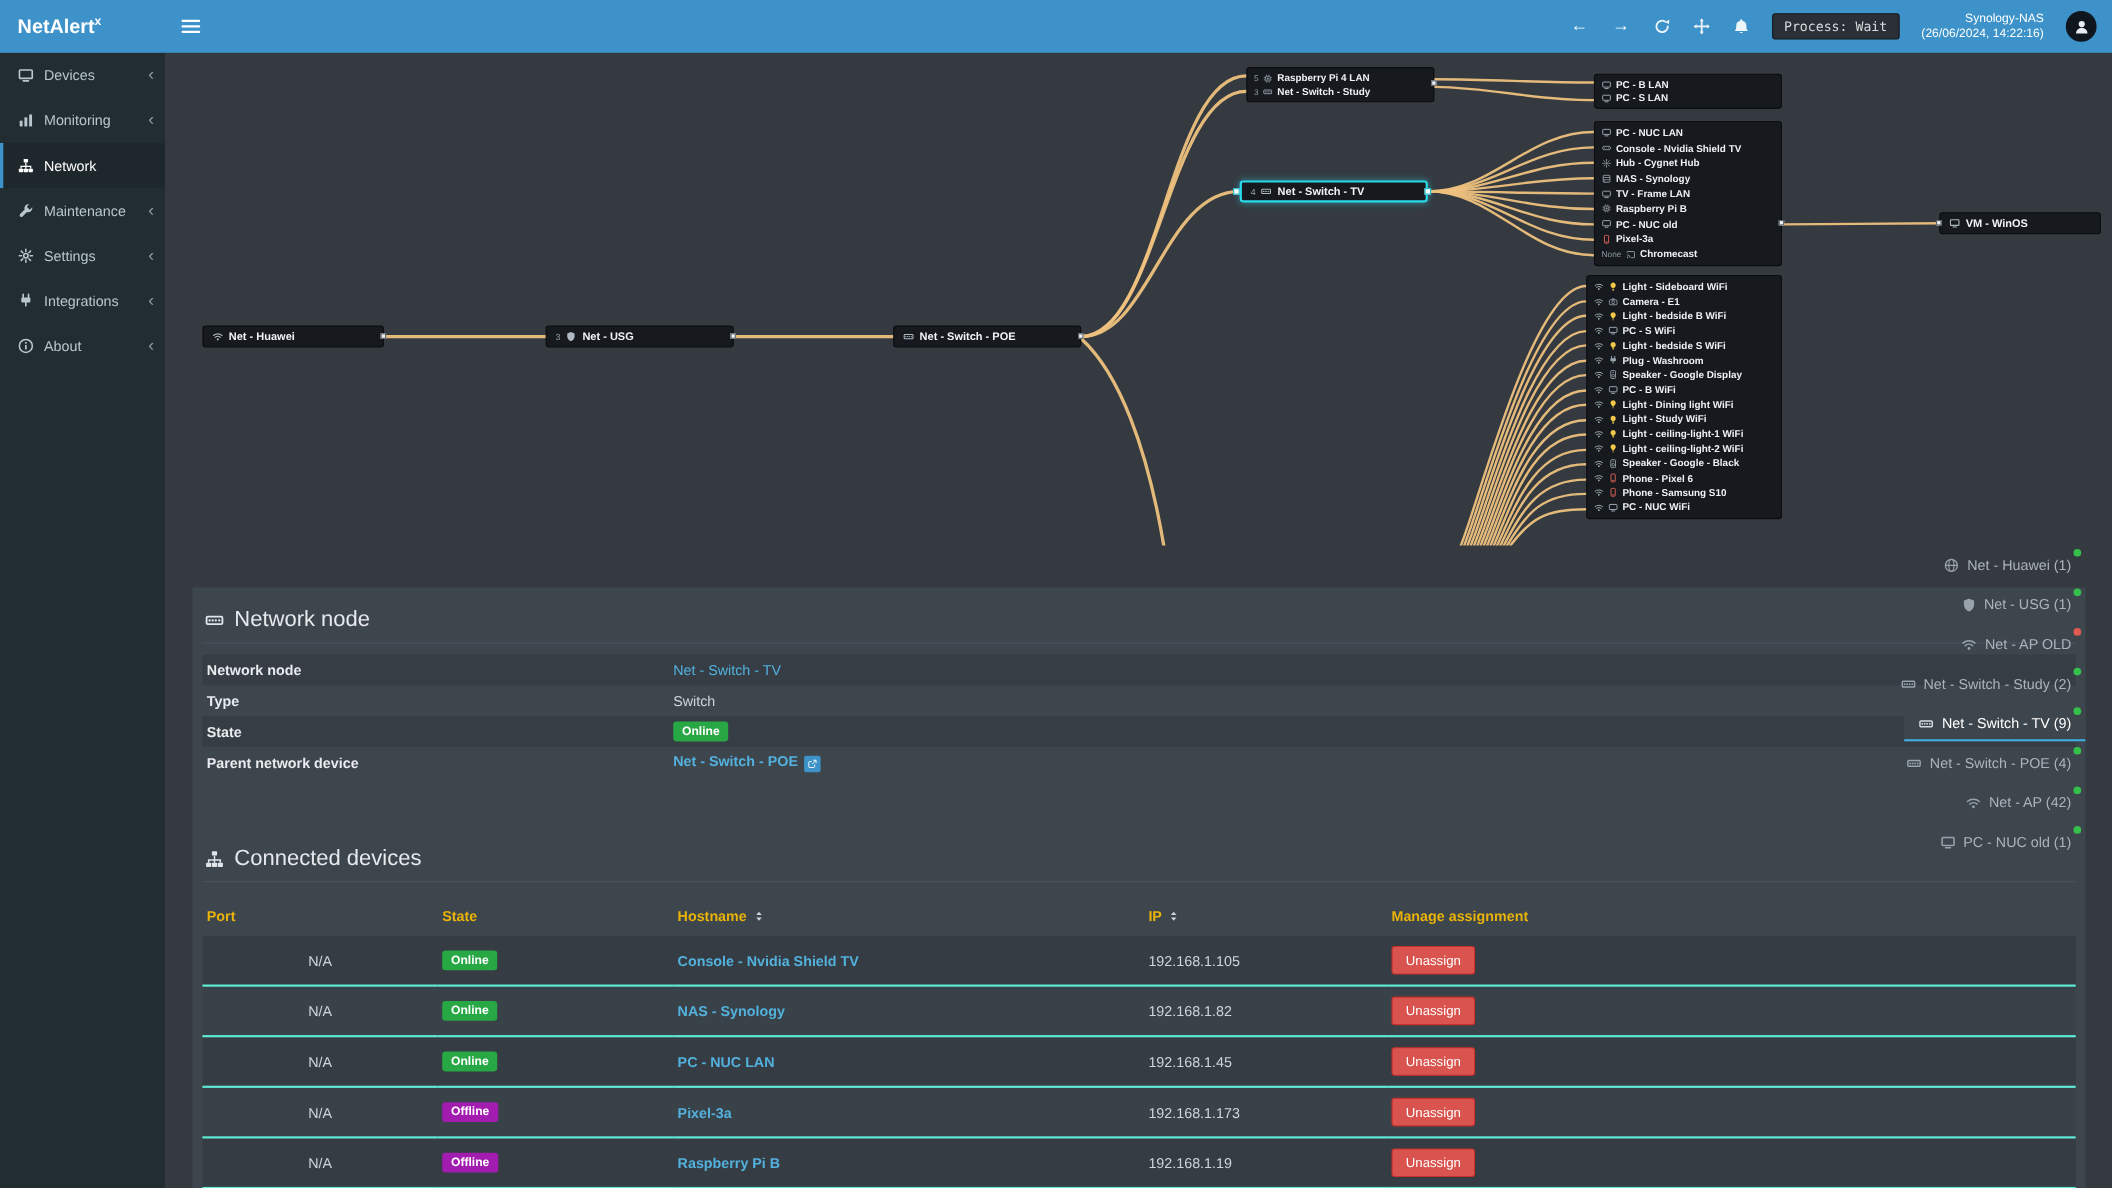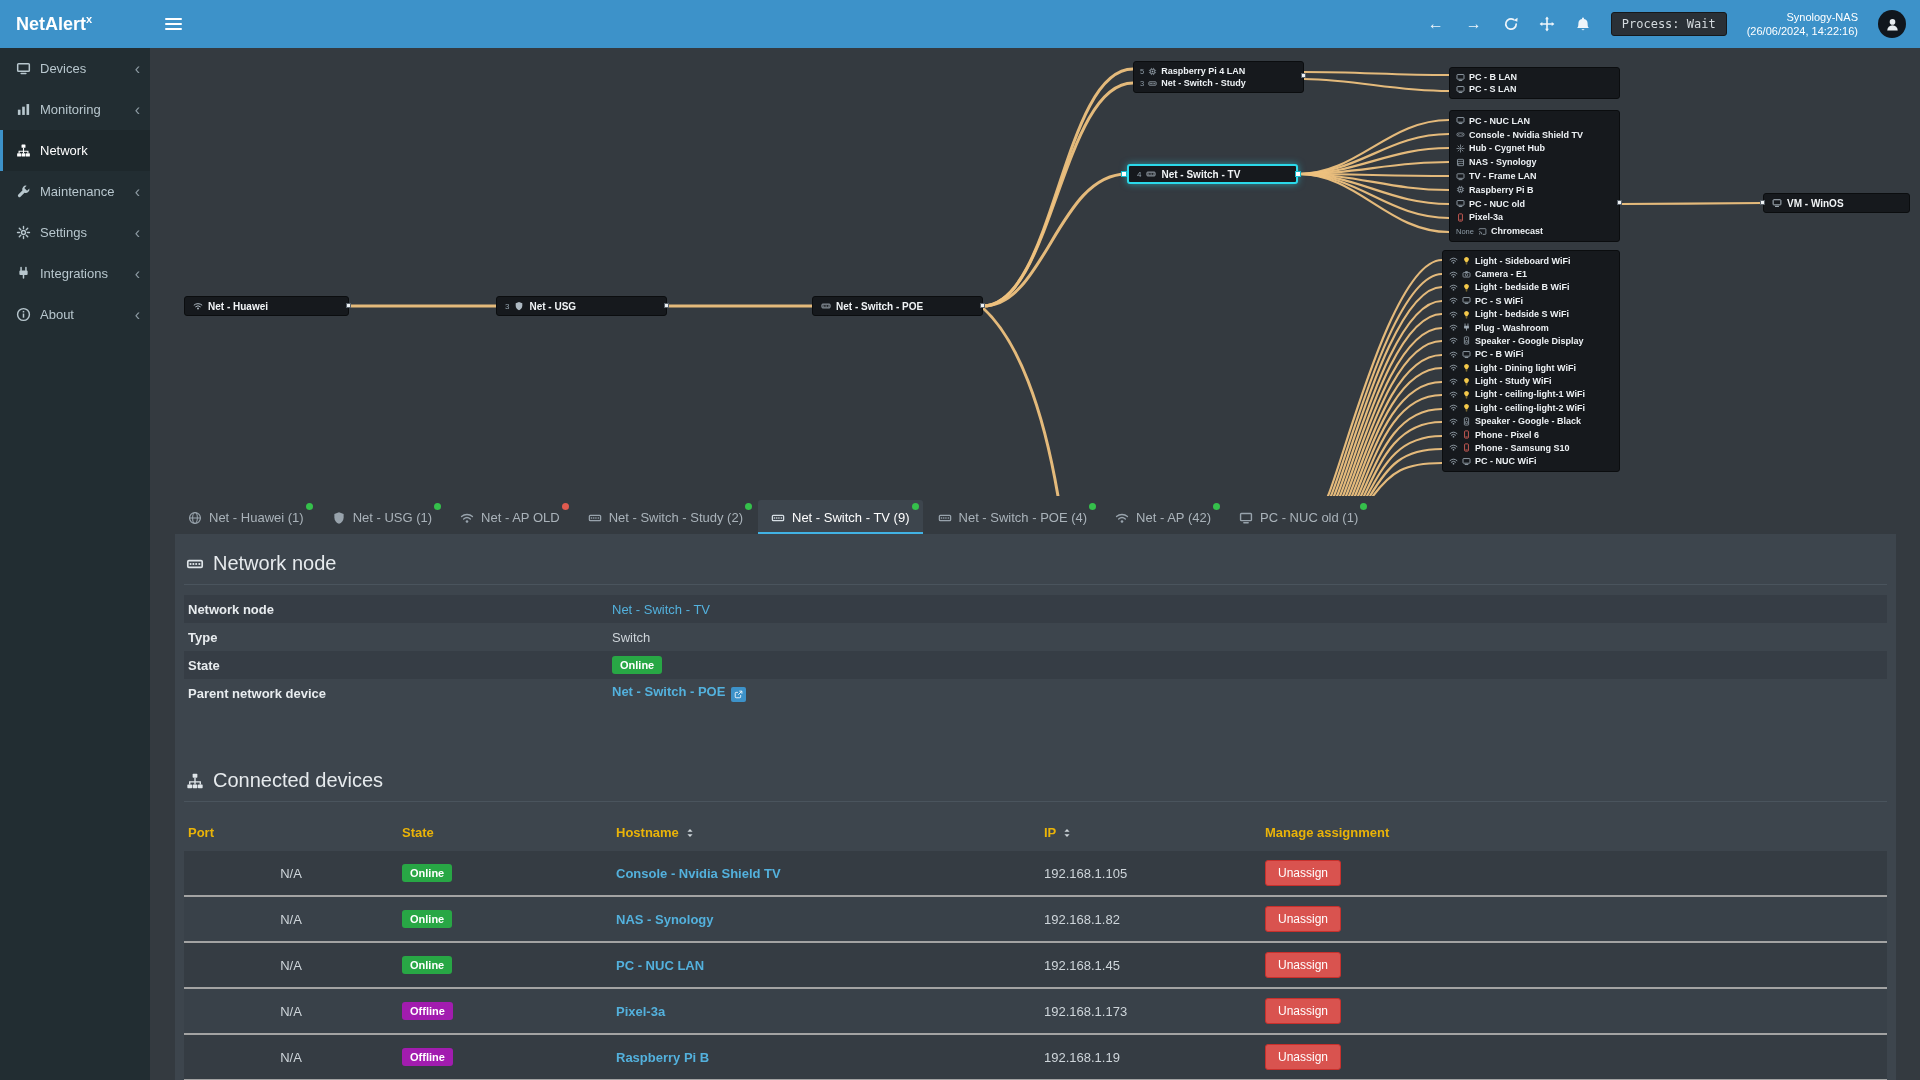--- a/index.html
+++ b/index.html
@@ -48,21 +48,21 @@
   .drow .port { font-size:7.5px; color:#8e9ca7; font-weight:normal; }
   .drow .port:empty { display:none; }
   .drow svg.c-bulb { color:#f3c84a; }
   .drow svg.c-phone { color:#e2655c; }
 
   .psq { position:absolute; z-index:5; width:5px; height:5px; background:#edf1f4; border:1px solid #596169; }
   .handle { position:absolute; z-index:6; width:6px; height:6px; background:#fff; border:1px solid #18b9cc; }
 
   
   .card { margin:0 24px 0 25px; }
-  .tabs { display:flex; align-items:flex-end; height:38px; gap:2px; }
+  .tabs { display:flex; align-items:flex-end; height:38px; gap:2px;flex-direction:column; }
   .tab { position:relative; display:flex; align-items:center; gap:7px; padding:10px 13px 9px; font-size:13px; color:#aab3ba; cursor:pointer; border-radius:3px 3px 0 0; white-space:nowrap; }
   .tab svg { width:14px; height:14px; color:#98a3ac; }
   .tab .dot { position:absolute; top:3px; right:4px; width:7px; height:7px; border-radius:50%; }
   .dot.green { background:#35c04b; }
   .dot.red { background:#e05a4f; }
   .tab.active { background:#3d454d; color:#fff; box-shadow:inset 0 -2px 0 #41b2e4; }
   .tab.active svg { color:#d6dee4; }
 
   .card-body { background:#3d454d; padding:2px 9px 30px; min-height:560px; }
   .section-head { display:flex; align-items:center; gap:9px; padding:16px 2px 9px; border-bottom:1px solid #4a545d; color:#e6eaed; font-size:20px; font-weight:500; }
@@ -78,21 +78,21 @@
   .lnk.bold { font-weight:bold; }
   .badge { display:inline-block; font-size:11px; font-weight:bold; color:#fff; padding:3px 8px; border-radius:3px; }
   .badge.online { background:#28a745; }
   .badge.offline { background:#a21caf; }
   .ext { display:inline-flex; align-items:center; justify-content:center; width:15px; height:15px; background:#3d92c9; border-radius:2px; margin-left:6px; vertical-align:-3px; cursor:pointer; }
   .ext svg { width:9px; height:9px; color:#fff; }
 
   table.dev { width:100%; border-collapse:collapse; margin-top:14px; font-size:13px; }
   .dev th { text-align:left; font-weight:bold; color:#eab308; padding:9px 4px 11px; }
   .dev td { padding:9px 4px; }
-  .dev tbody tr { border-bottom:2px solid #a3a3a3; }
+  .dev tbody tr { border-bottom:2px solid #5eead4; }
   .dev tbody tr:nth-child(odd) { background:rgba(0,0,0,.13); }
   .dev tbody tr:nth-child(even) { background:rgba(0,0,0,.05); }
   .c-port { text-align:center; color:#ced5da; }
   .c-ip { color:#ced5da; }
   .host-lnk { font-weight:bold; color:#53b1dd; text-decoration:none; cursor:pointer; }
   .btn-danger { background:#d9534f; border:1px solid #c9302c; color:#fff; font-size:12px; padding:5px 12px; border-radius:3px; cursor:pointer; font-family:inherit; }
   .sort-ico { width:12px; height:12px; color:#cdd4d9; margin-left:5px; vertical-align:-2px; cursor:pointer; }
   .defs { position:absolute; width:0; height:0; overflow:hidden; }
 </style>
 </head>

